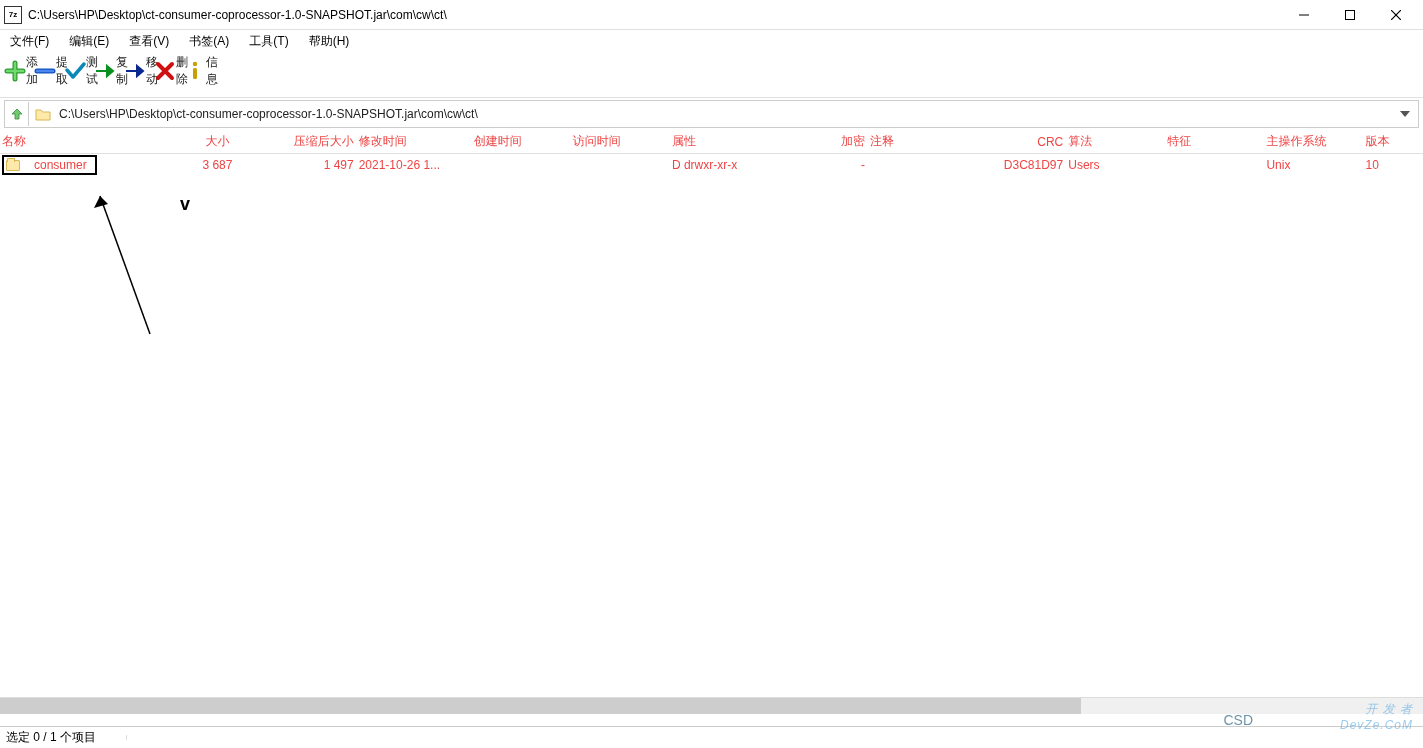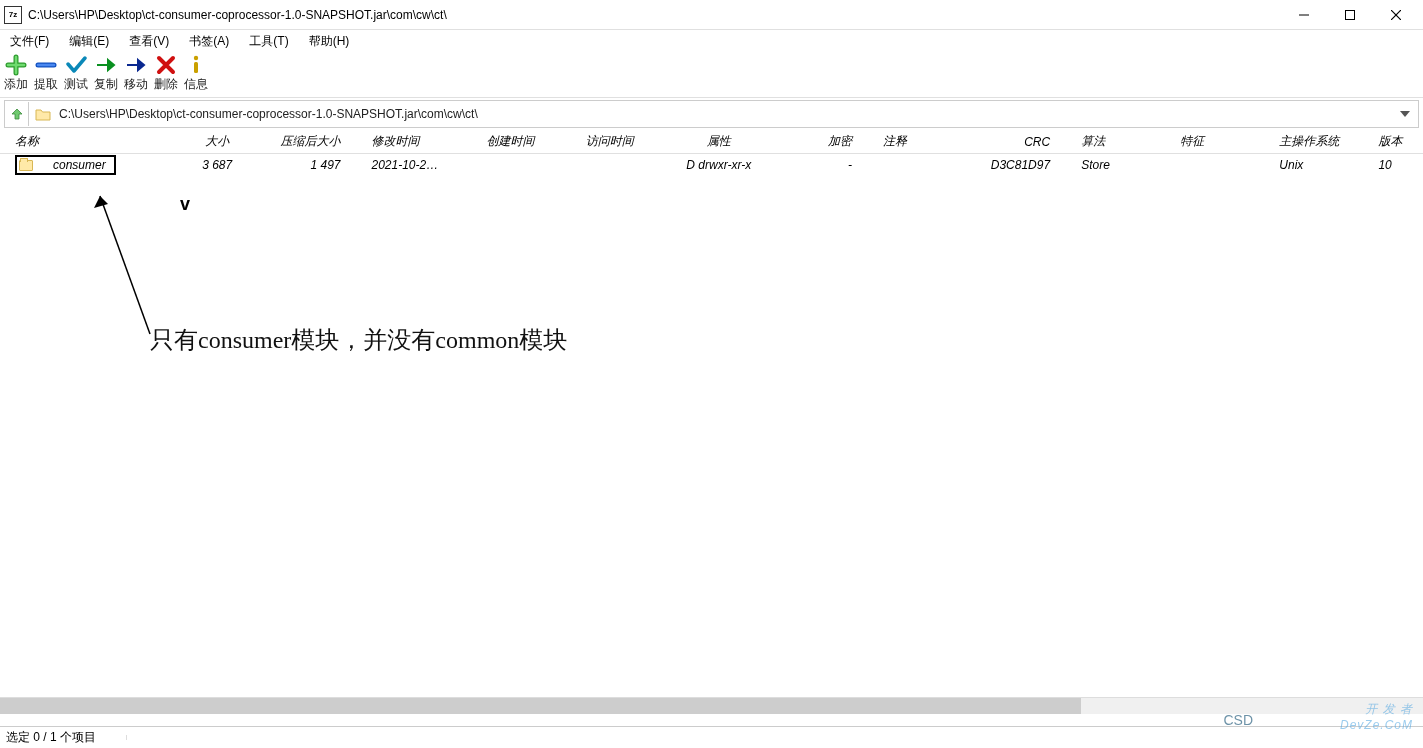--- a/index.html
+++ b/index.html
@@ -7,40 +7,40 @@
 .titlebar { height: 30px; display: flex; align-items: center; padding: 0 4px; background: #fff; border-bottom: 1px solid #e0e0e0; }
 .titlebar .app-icon { width: 18px; height: 18px; border: 1px solid #333; display:flex; align-items:center; justify-content:center; font-size:8px; font-weight:bold; margin-right:6px; }
 .titlebar .title { flex: 1; font-size: 12px; }
 .titlebar .win-btns { display:flex; }
 .titlebar .win-btn { width: 46px; height: 30px; display:flex; align-items:center; justify-content:center; cursor:pointer; }
 
 .menubar { height: 22px; display:flex; align-items:flex-end; padding: 0 4px; gap: 8px; }
 .menubar .menu-item { padding: 2px 6px; cursor:pointer; }
 
 .toolbar { height: 46px; display:flex; align-items:flex-start; padding: 2px 4px 0 4px; gap: 0; border-bottom: 1px solid #e0e0e0; }
-.tool-btn { width: 30px; display:flex; flex-direction:column; cursor:pointer; padding:0 0 2px 0; }
+.tool-btn { width: 30px; display:flex; flex-direction:row; align-items:center; cursor:pointer; padding:0 0 2px 0; }
 .tool-btn .ico { width:24px; height:22px; display:flex; align-items:center; justify-content:center; }
 .tool-btn .lbl { font-size: 12px; color:#222; margin-top:0px; }
 
 .addrbar { height: 28px; display:flex; align-items:center; border: 1px solid #ccc; margin: 2px 4px; }
 .addrbar .up-btn { width:24px; height:24px; display:flex; align-items:center; justify-content:center; cursor:pointer; border-right:1px solid #ccc; }
 .addrbar .folder-ico { width:20px; height:20px; display:flex; align-items:center; justify-content:center; margin-left:4px; }
 .addrbar .path { flex:1; padding: 0 6px; font-size:12px; color:#222; }
 .addrbar .drop { width:18px; text-align:center; cursor:pointer; }
 
 .header-row { display:flex; height: 24px; border-bottom: 1px solid #e0e0e0; background:#fff; align-items:center; }
-.col { padding: 0 15px; overflow:hidden; white-space:nowrap; text-overflow:ellipsis; font-size:12px; color:#000000; border-right: 1px solid transparent; font-style: italic; }
+.col { padding: 0 2px; overflow:hidden; white-space:nowrap; text-overflow:ellipsis; font-size:12px; color:#ef4444; border-right: 1px solid transparent; }
 .header-row .col { cursor:pointer; }
 .c-name   { width: 180px; }
 .c-size   { width: 80px; text-align:center; }
 .c-psize  { width: 100px; text-align:right; }
 .c-mtime  { width: 100px; }
 .c-ctime  { width: 100px; margin-left: 16px; }
 .c-atime  { width: 100px; }
-.c-attr   { width: 100px; text-align:center; }
+.c-attr   { width: 100px; text-align:left; }
 .c-enc    { width: 100px; text-align:right; }
 .c-comm   { width: 100px; }
 .c-crc    { width: 100px; text-align:right; }
 .c-algo   { width: 100px; }
 .c-feat   { width: 100px; }
 .c-os     { width: 100px; }
 .c-ver    { width: 60px; text-align:left; }
 
 .list { height: 560px; position:relative; overflow:hidden; }
 .row { display:flex; height:22px; align-items:center; }
@@ -195,45 +195,44 @@
   <div class="col c-feat">特征</div>
   <div class="col c-os">主操作系统</div>
   <div class="col c-ver">版本</div>
 </div>
 
 <div class="list">
   <div class="row">
     <div class="col c-name name-cell">
       <span class="name-box">
         <span class="folder-mini"></span>
-        <span style="margin-left:20px;">consumer</span>
+        <span style="margin-left:14px;">consumer</span>
       </span>
     </div>
     <div class="col c-size">3 687</div>
     <div class="col c-psize">1 497</div>
     <div class="col c-mtime">2021-10-26 1...</div>
     <div class="col c-ctime"></div>
     <div class="col c-atime"></div>
     <div class="col c-attr">D drwxr-xr-x</div>
     <div class="col c-enc">-</div>
     <div class="col c-comm"></div>
     <div class="col c-crc">D3C81D97</div>
-    <div class="col c-algo">Store</div>
+    <div class="col c-algo">Users</div>
     <div class="col c-feat"></div>
     <div class="col c-os">Unix</div>
     <div class="col c-ver">10</div>
   </div>
 
   <svg class="arrow-svg" width="120" height="160">
     <line x1="90" y1="150" x2="40" y2="12" stroke="#000" stroke-width="1.5"></line>
     <polygon points="40,12 34,24 48,20" fill="#000"></polygon>
   </svg>
   <span class="small-v">v</span>
 
-  <div class="annotation">只有consumer模块，并没有common模块</div>
 
   <div class="hscroll">
     <div class="thumb"></div>
   </div>
 </div>
 
 <div class="statusbar">
   <div class="sec">选定 0 / 1 个项目</div>
 </div>
 

